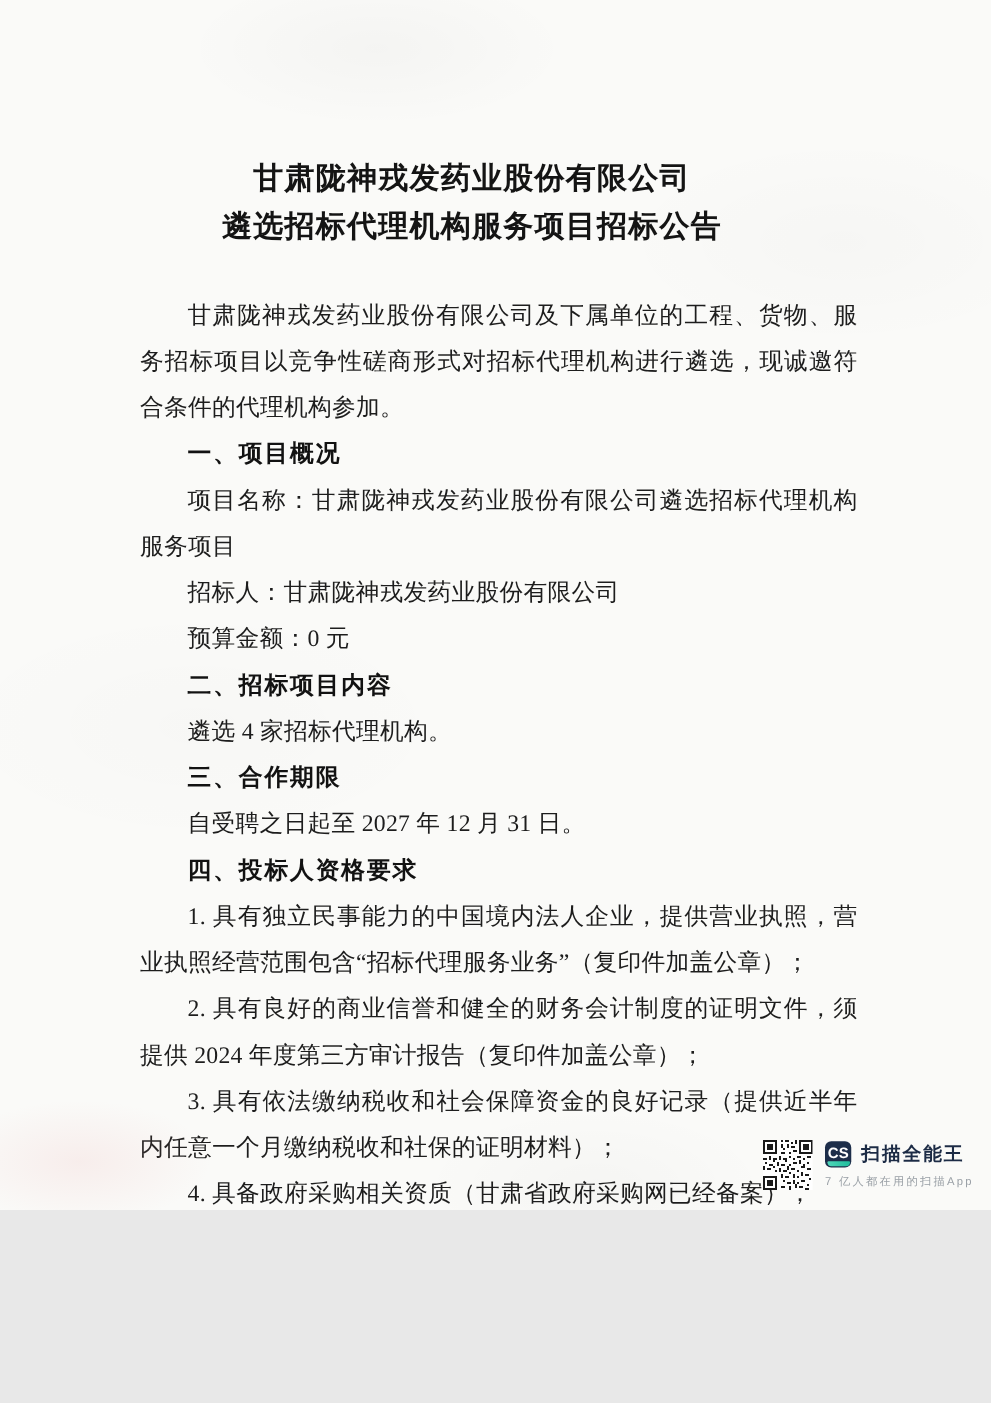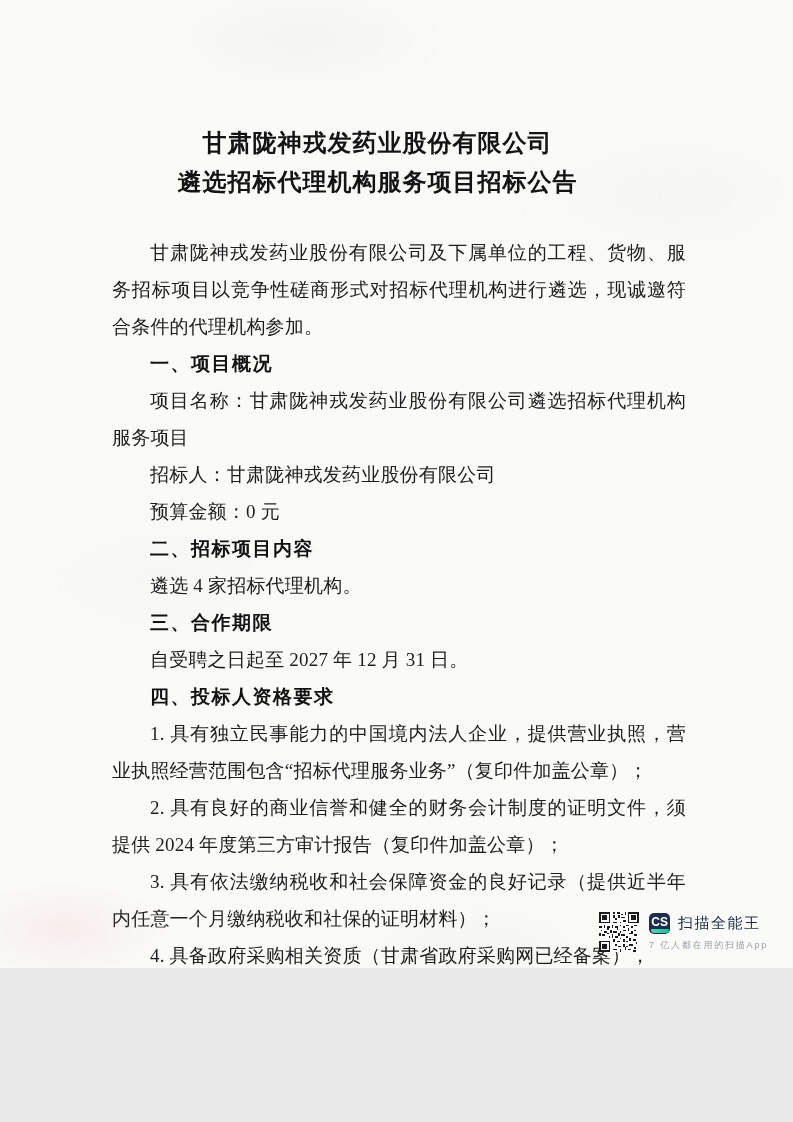--- a/index.html
+++ b/index.html
@@ -56,21 +56,21 @@
   .doc-body p.heading {
     font-family: "Liberation Sans", sans-serif;
     font-weight: 700;
     text-align: left;
     color: #121212;
     letter-spacing: 1.5px;
   }
   
   .scan-footer {
     position: absolute;
-    right: 25px; bottom: 16px;
+    right: 14px; bottom: 16px;
     display: flex;
     align-items: center;
     gap: 10px;
   }
   .qr { width: 40px; height: 40px; display: block; }
   .brand { display: flex; flex-direction: column; }
   .brand-row { display: flex; align-items: center; }
   .cs-icon {
     position: relative;
     width: 21px; height: 21px;
@@ -92,21 +92,21 @@
     color: #ffffff;
     font-family: "Liberation Sans", sans-serif;
     font-weight: 700;
     font-size: 12px;
     line-height: 1;
     margin-bottom: 2px;
   }
   .app-name {
     margin-left: 8px;
     font-family: "Liberation Sans", sans-serif;
-    font-weight: 400;
+    font-weight: 700;
     font-size: 15px;
     letter-spacing: 1.5px;
     color: #1c2b45;
     white-space: nowrap;
   }
   .tagline {
     margin-top: 5px;
     font-family: "Liberation Sans", sans-serif;
     font-size: 9px;
     letter-spacing: 1.8px;

